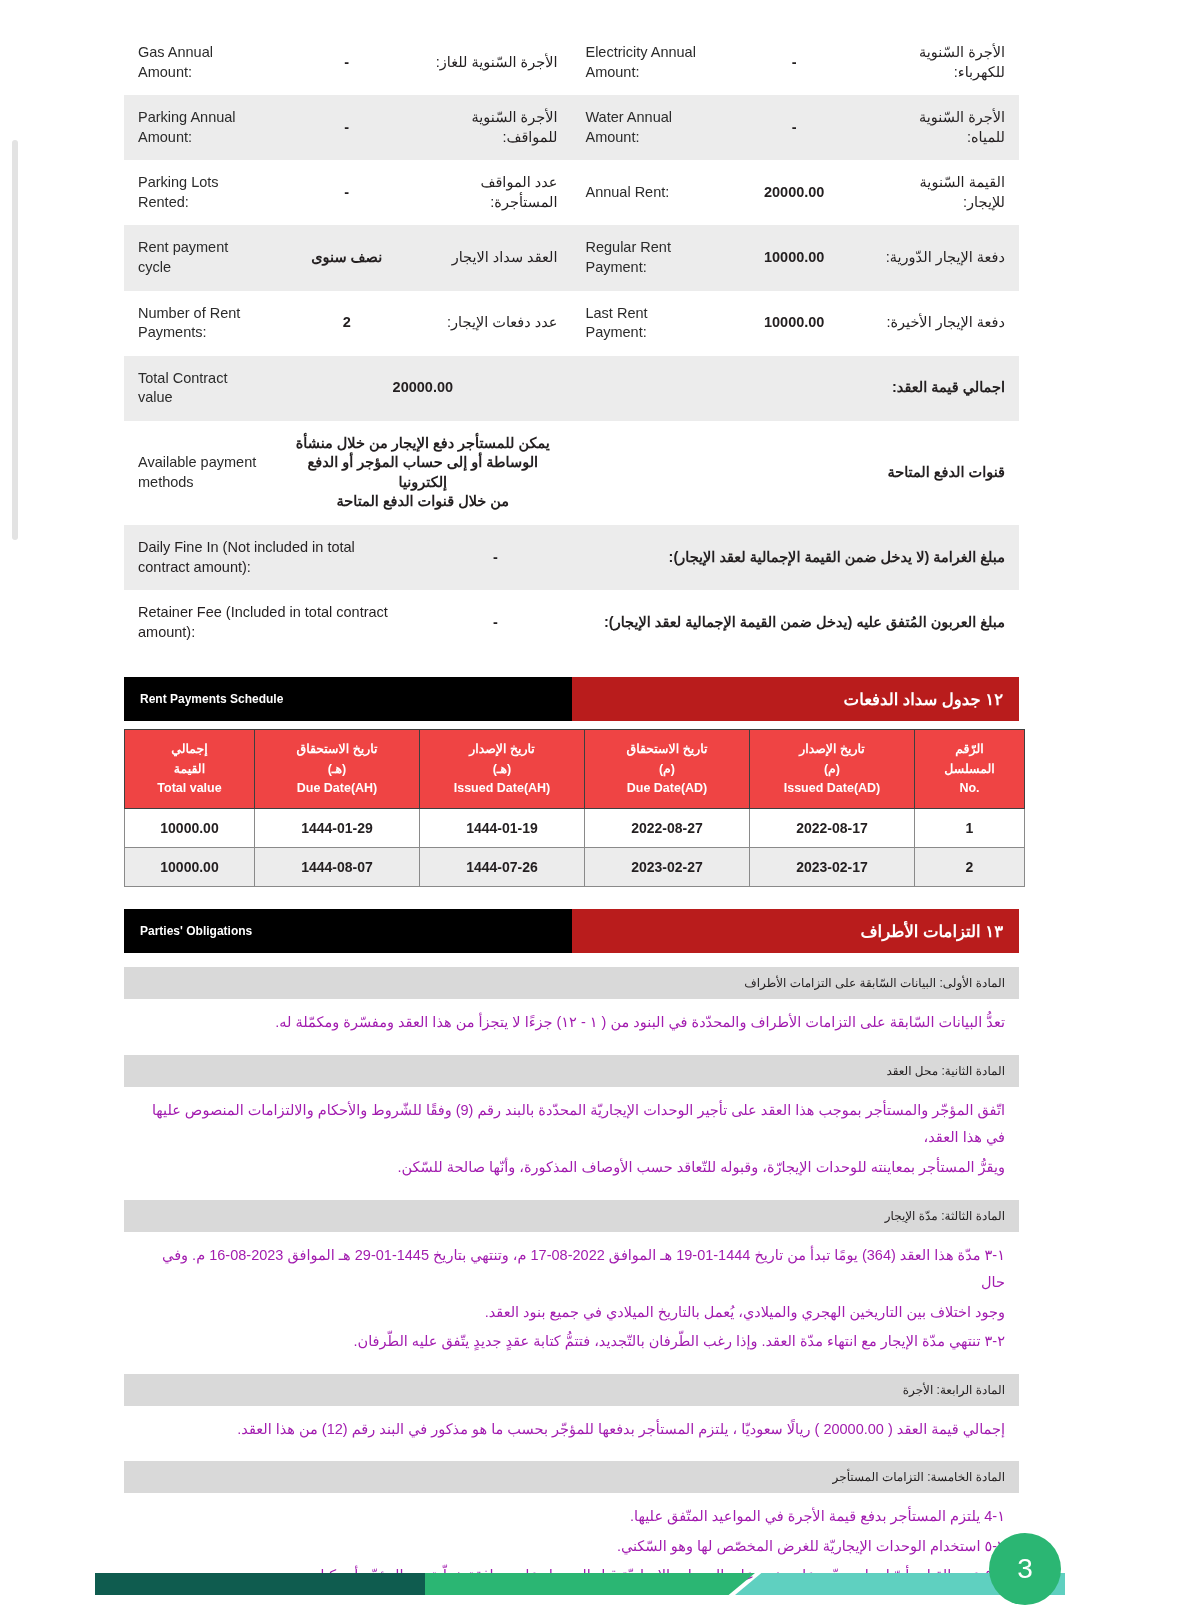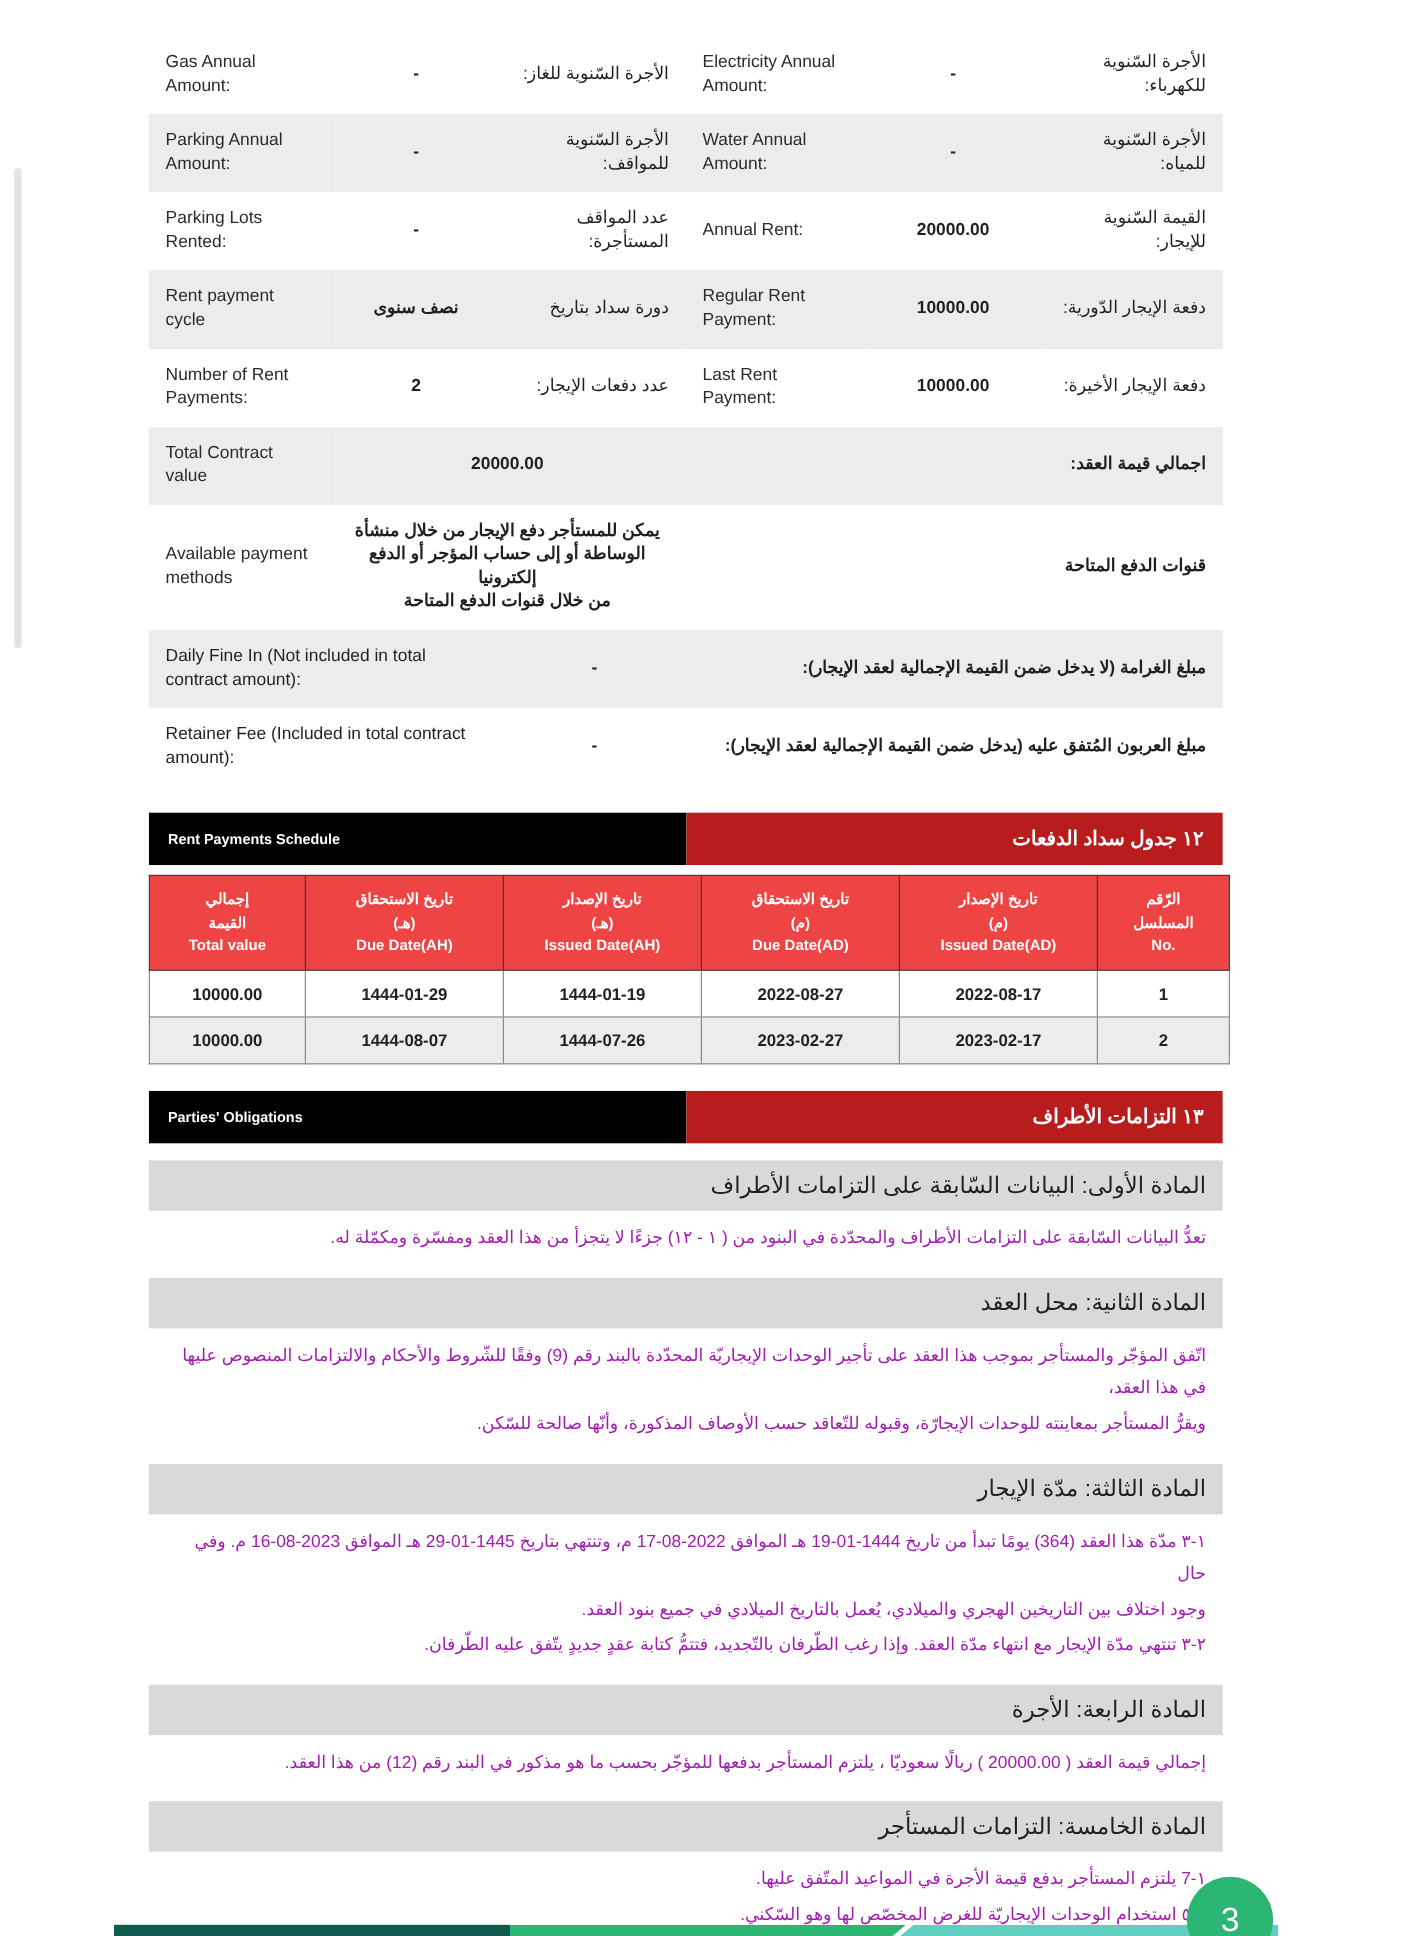--- a/index.html
+++ b/index.html
@@ -122,21 +122,21 @@
   .col-no { width: 110px; }
   .col-date { width: 165px; }
   .col-total { width: 130px; }
 
   
   .oblig-head {
     width: 895px;
     background: #d9d9d9;
     direction: rtl;
     text-align: right;
-    font-size: 19px;
+    font-size: 12px;
     padding: 9px 14px;
     margin-top: 14px;
   }
   .oblig-body {
     width: 895px;
     direction: rtl;
     text-align: right;
     font-size: 14.5px;
     line-height: 1.9;
     padding: 10px 14px 2px 14px;
@@ -209,21 +209,21 @@
         <td class="lbl-en">Parking Lots Rented:</td>
         <td class="val">-</td>
         <td class="lbl-ar">عدد المواقف المستأجرة:</td>
         <td class="lbl-en">Annual Rent:</td>
         <td class="val">20000.00</td>
         <td class="lbl-ar">القيمة السّنوية للإيجار:</td>
       </tr>
       <tr class="row-grey">
         <td class="lbl-en">Rent payment cycle</td>
         <td class="val">نصف سنوى</td>
-        <td class="lbl-ar">دورة سداد بتاريخ</td>
+        <td class="lbl-ar">العقد سداد الايجار</td>
         <td class="lbl-en">Regular Rent Payment:</td>
         <td class="val">10000.00</td>
         <td class="lbl-ar">دفعة الإيجار الدّورية:</td>
       </tr>
       <tr class="row-white">
         <td class="lbl-en">Number of Rent Payments:</td>
         <td class="val">2</td>
         <td class="lbl-ar">عدد دفعات الإيجار:</td>
         <td class="lbl-en">Last Rent Payment:</td>
         <td class="val">10000.00</td>
@@ -341,21 +341,21 @@
       <p>٢-٣ تنتهي مدّة الإيجار مع انتهاء مدّة العقد. وإذا رغب الطّرفان بالتّجديد، فتتمُّ كتابة عقدٍ جديدٍ يتّفق عليه الطّرفان.</p>
     </div>
 
     <div class="oblig-head">المادة الرابعة: الأجرة</div>
     <div class="oblig-body">
       <p>إجمالي قيمة العقد ( 20000.00 ) ريالًا سعوديّا ، يلتزم المستأجر بدفعها للمؤجّر بحسب ما هو مذكور في البند رقم (12) من هذا العقد.</p>
     </div>
 
     <div class="oblig-head">المادة الخامسة: التزامات المستأجر</div>
     <div class="oblig-body">
-      <p>١-7 يلتزم المستأجر بدفع قيمة الأجرة في المواعيد المتّفق عليها.</p>
+      <p>١-4 يلتزم المستأجر بدفع قيمة الأجرة في المواعيد المتّفق عليها.</p>
       <p>٢-٥ استخدام الوحدات الإيجاريّة للغرض المخصّص لها وهو السّكني.</p>
       <p>٣-٥ عدم القيام بأيّ إجراء يترتّب عليه تغيير على الوحدات الإيجاريّة قبل الحصول على موافقة خطّية من المؤجّر أو وكيله.</p>
     </div>
 
   </div>
 
 </div>
 
 <div class="footer">
   <div class="bar1"></div>

